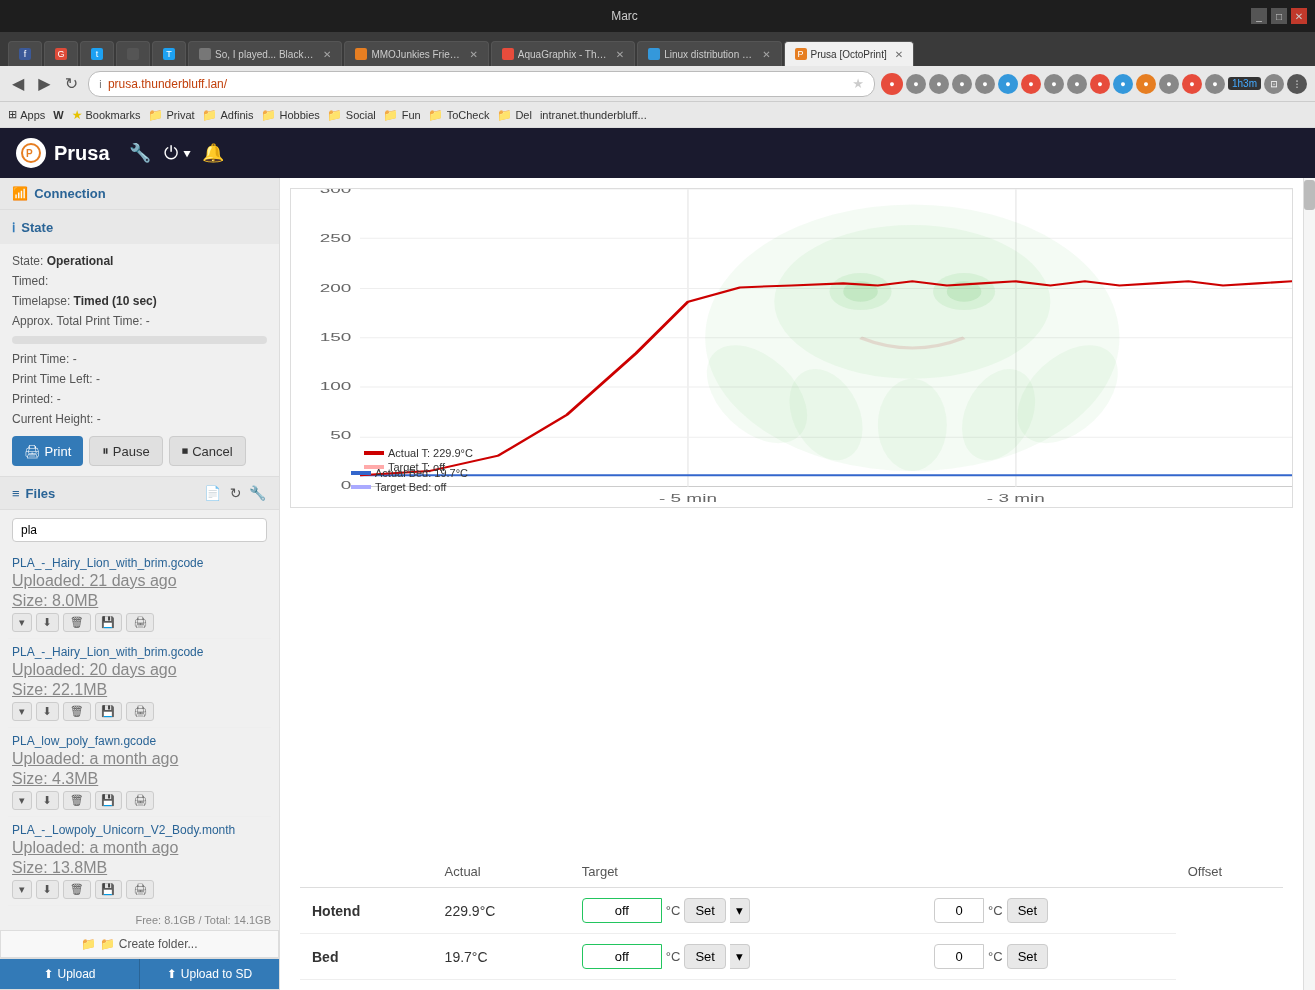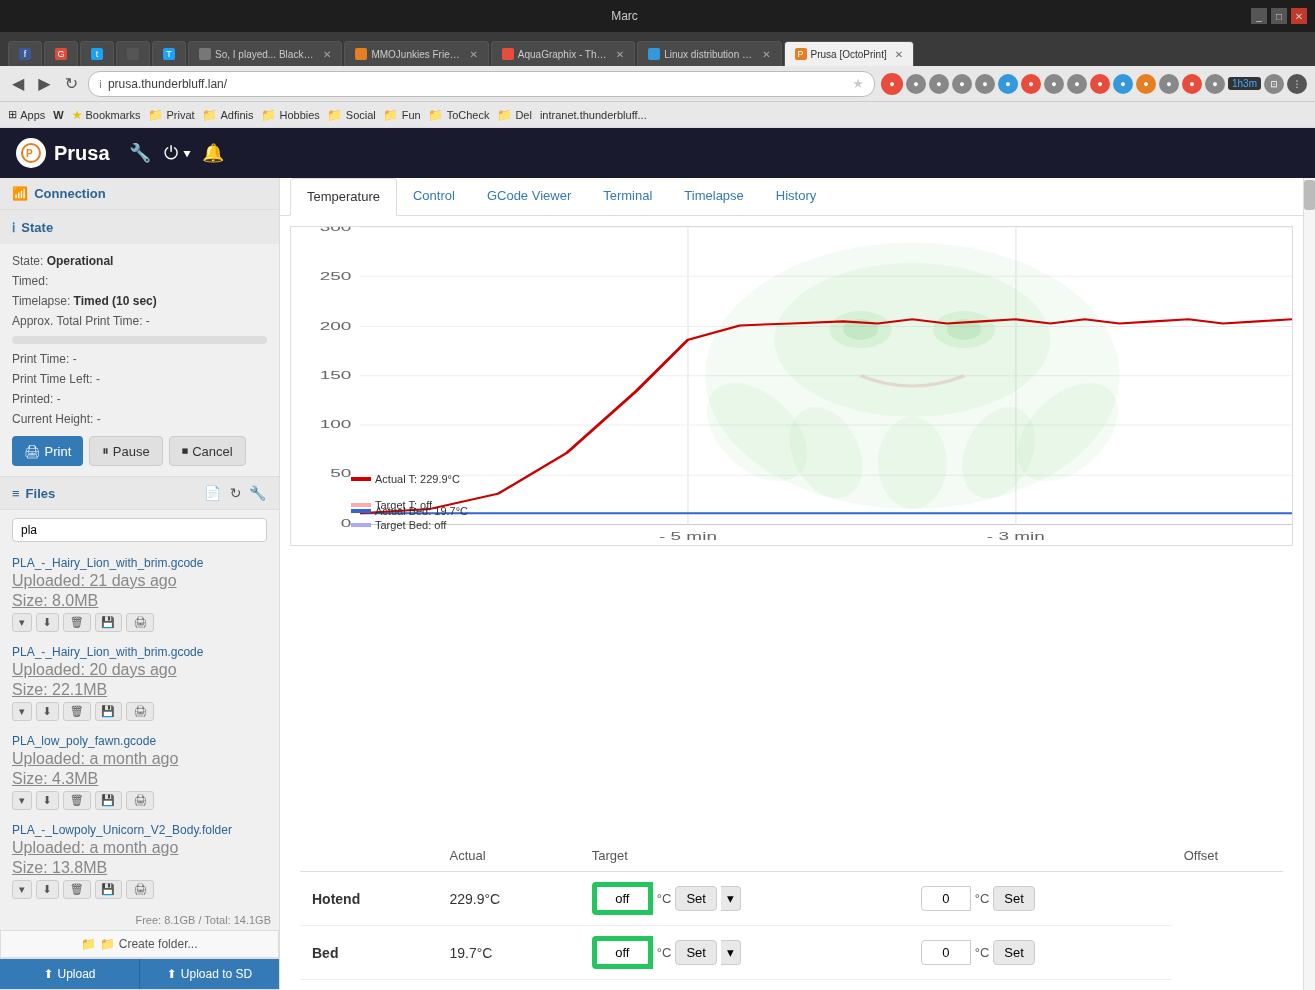--- a/index.html
+++ b/index.html
@@ -12,21 +12,21 @@
 
     .tab-bar { background: #3a3a3a; display: flex; align-items: flex-end; padding: 0 8px; height: 34px; overflow: hidden; }
     .tab { display: flex; align-items: center; padding: 6px 10px; font-size: 11px; color: #ccc; cursor: pointer; background: #4a4a4a; border-radius: 4px 4px 0 0; margin-right: 2px; max-width: 160px; white-space: nowrap; overflow: hidden; text-overflow: ellipsis; border: 1px solid #555; border-bottom: none; gap: 4px; }
     .tab.active { background: #f0f0f0; color: #333; }
     .tab-favicon { width: 12px; height: 12px; background: #888; border-radius: 2px; flex-shrink: 0; }
     .tab-close { margin-left: 4px; opacity: 0.7; flex-shrink: 0; font-size: 10px; }
 
     .nav-bar { background: #e8e8e8; display: flex; align-items: center; padding: 4px 8px; gap: 6px; height: 36px; border-bottom: 1px solid #ccc; }
     .nav-btn { background: none; border: none; cursor: pointer; color: #555; font-size: 16px; padding: 2px 4px; }
     .address-bar { flex: 1; display: flex; align-items: center; background: white; border: 1px solid #bbb; border-radius: 12px; padding: 2px 10px; gap: 6px; height: 26px; }
-    .address-text { font-size: 12px; color: #404040; flex: 1; }
+    .address-text { font-size: 12px; color: #c2410c; flex: 1; }
     .address-icon { font-size: 11px; color: #777; }
     .nav-icons { display: flex; gap: 3px; align-items: center; }
     .nav-icon { width: 20px; height: 20px; background: #888; border-radius: 50%; display: flex; align-items: center; justify-content: center; font-size: 9px; color: white; cursor: pointer; flex-shrink: 0; }
     .ext-time { background: #333; color: #4af; font-size: 10px; padding: 1px 4px; border-radius: 3px; }
 
     .bookmarks-bar { background: #e8e8e8; display: flex; align-items: center; padding: 2px 8px; gap: 8px; height: 26px; border-bottom: 1px solid #ddd; overflow: hidden; }
     .bookmark-item { font-size: 11px; color: #333; cursor: pointer; white-space: nowrap; display: flex; align-items: center; gap: 3px; }
     .bookmark-folder { color: #e6c200; font-size: 12px; }
 
     
@@ -94,21 +94,21 @@
     .chart-svg { width: 100%; height: 100%; }
 
     
     .temp-table-container { padding: 10px 20px; }
     .temp-table { width: 100%; border-collapse: collapse; }
     .temp-table th { text-align: left; padding: 8px 12px; font-weight: normal; color: #555; font-size: 13px; border-bottom: 1px solid #ddd; }
     .temp-table td { padding: 10px 12px; border-bottom: 1px solid #eee; font-size: 13px; vertical-align: middle; }
     .temp-label { font-size: 14px; font-weight: bold; color: #333; }
     .temp-value { font-size: 14px; color: #333; }
     .temp-input-group { display: flex; align-items: center; gap: 4px; }
-    .temp-input { width: 61px; padding: 4px 8px; border: 5px solid #22c55e; border-radius: 4px; font-size: 13px; text-align: center; }
+    .temp-input { width: 80px; padding: 4px 8px; border: 1px solid #22c55e; border-radius: 4px; font-size: 13px; text-align: center; }
     .temp-unit { color: #555; font-size: 13px; }
     .set-btn { padding: 4px 10px; background: #e8e8e8; border: 1px solid #ccc; border-radius: 4px; cursor: pointer; font-size: 13px; }
     .dropdown-btn { padding: 4px 6px; background: #e8e8e8; border: 1px solid #ccc; border-left: none; border-radius: 0 4px 4px 0; cursor: pointer; }
     .set-btn-right { border-radius: 4px 0 0 4px; }
     .offset-input { width: 50px; padding: 4px 8px; border: 1px solid #ccc; border-radius: 4px 0 0 4px; font-size: 13px; text-align: center; }
 
     
     ::-webkit-scrollbar { width: 6px; }
     ::-webkit-scrollbar-track { background: #f1f1f1; }
     ::-webkit-scrollbar-thumb { background: #aaa; border-radius: 3px; }
@@ -395,21 +395,21 @@
             <div class="file-actions">
               <button class="file-btn">▾</button>
               <button class="file-btn">⬇</button>
               <button class="file-btn">🗑</button>
               <button class="file-btn">💾</button>
               <button class="file-btn">🖨</button>
             </div>
           </div>
 
           <div class="file-item">
-            <div class="file-name">PLA_-_Lowpoly_Unicorn_V2_Body.folder</div>
+            <div class="file-name">PLA_-_Lowpoly_Unicorn_V2_Body.month</div>
             <div class="file-meta">Uploaded: a month ago</div>
             <div class="file-meta">Size: 13.8MB</div>
             <div class="file-actions">
               <button class="file-btn">▾</button>
               <button class="file-btn">⬇</button>
               <button class="file-btn">🗑</button>
               <button class="file-btn">💾</button>
               <button class="file-btn">🖨</button>
             </div>
           </div>
@@ -430,40 +430,20 @@
           <button class="upload-btn">
             <span>⬆</span>
             <span>Upload to SD</span>
           </button>
         </div>
       </div>
     </div>
 
     <div class="main-content">
 
-      <div class="tab-nav">
-        <div class="content-tab active">
-          <span>Temperature</span>
-        </div>
-        <div class="content-tab">
-          <span style="color:#337ab7;">Control</span>
-        </div>
-        <div class="content-tab">
-          <span style="color:#337ab7;">GCode Viewer</span>
-        </div>
-        <div class="content-tab">
-          <span style="color:#337ab7;">Terminal</span>
-        </div>
-        <div class="content-tab">
-          <span style="color:#337ab7;">Timelapse</span>
-        </div>
-        <div class="content-tab">
-          <span style="color:#337ab7;">History</span>
-        </div>
-      </div>
 
       <div class="chart-container">
         <div class="chart-area">
           <svg class="chart-svg" viewBox="0 0 580 310" preserveAspectRatio="none">
 
             <rect width="580" height="290" x="40" y="0" fill="white"></rect>
 
             <line x1="40" y1="0" x2="620" y2="0" stroke="#eee" stroke-width="1"></line>
             <line x1="40" y1="48" x2="620" y2="48" stroke="#eee" stroke-width="1"></line>
             <line x1="40" y1="97" x2="620" y2="97" stroke="#eee" stroke-width="1"></line>
@@ -501,21 +481,21 @@
 
             <line x1="40" y1="279" x2="620" y2="279" stroke="#3366cc" stroke-width="2"></line>
 
             <polyline points="40,279 80,275 120,260 160,220 200,160 230,110 260,96 290,94 320,92 340,94 360,90 380,94 400,92 420,90 440,94 460,90 480,94 500,92 520,90 540,94 560,92 580,90 610,92" fill="none" stroke="#cc0000" stroke-width="2"></polyline>
 
             <text x="230" y="305" font-size="11" text-anchor="middle" fill="#666">- 5 min</text>
             <text x="420" y="305" font-size="11" text-anchor="middle" fill="#666">- 3 min</text>
           </svg>
 
           
-          <div class="chart-legend" style="position:absolute;bottom:30px;left:50px;display:flex;flex-direction:column;gap:14px;">
+          <div class="chart-legend" style="position:absolute;bottom:30px;left:63px;display:flex;flex-direction:column;gap:2px;">
             <div class="legend-item">
               <div class="legend-color" style="background:#cc0000;"></div>
               <span>Actual T: 229.9°C</span>
             </div>
             <div class="legend-item">
               <div class="legend-color" style="background:#ffaaaa;"></div>
               <span>Target T: off</span>
             </div>
           </div>
           <div class="chart-legend" style="position:absolute;bottom:10px;left:50px;display:flex;flex-direction:column;gap:2px;">

